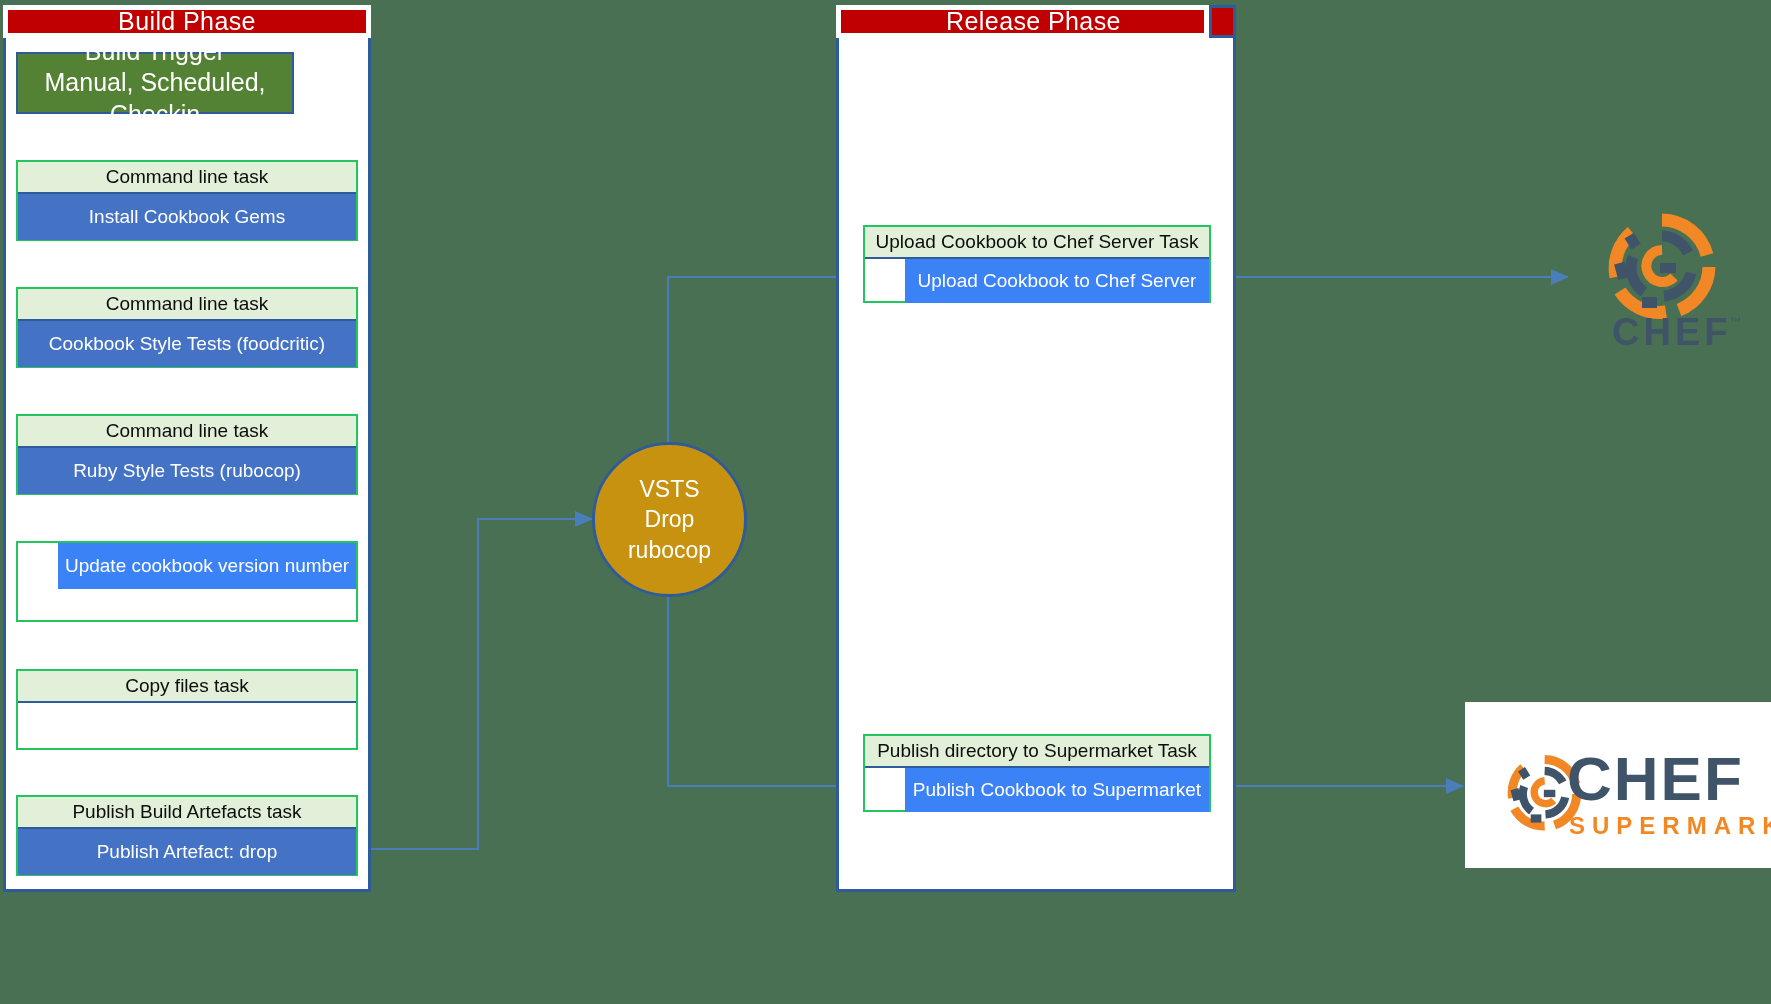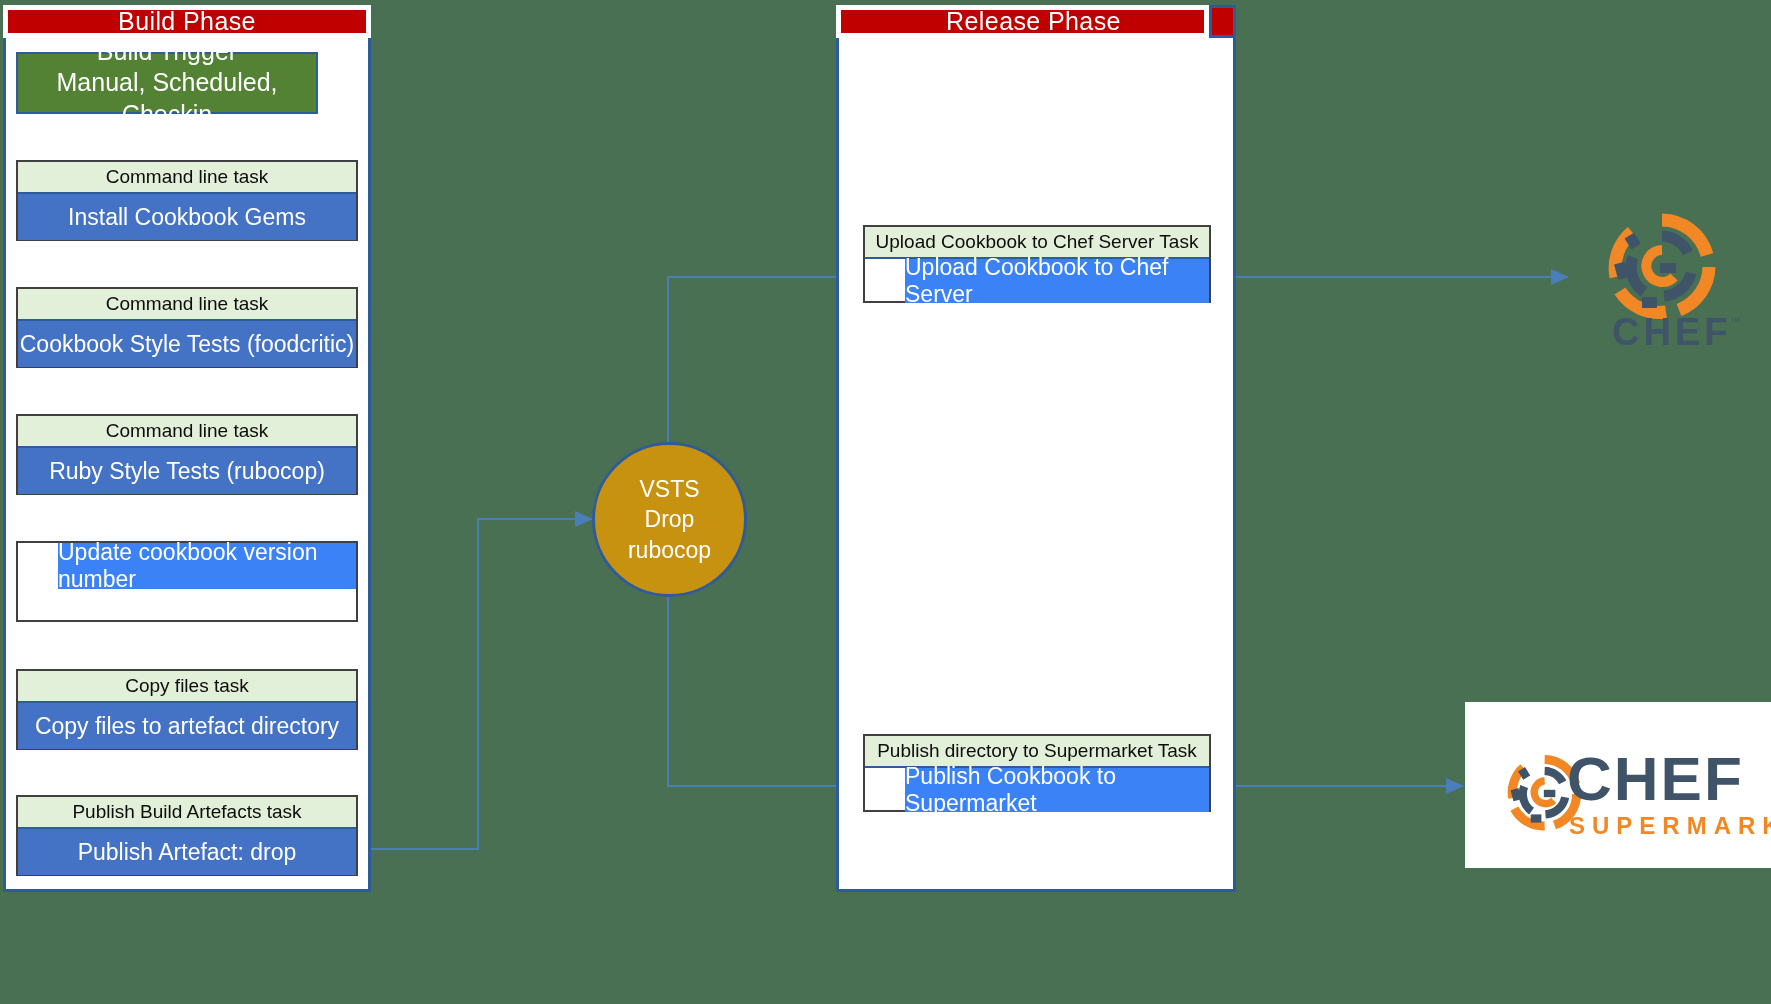--- a/index.html
+++ b/index.html
@@ -39,37 +39,37 @@
     position: absolute;
     background: #c00000;
     border: 3px solid #2e5b9a;
     box-sizing: border-box;
   }
 
   
   .card {
     position: absolute;
     box-sizing: border-box;
-    border: 2px solid #404040;
+    border: 2px solid #22c55e;
   }
   .card-head {
     box-sizing: border-box;
     background: #e2efd9;
     color: #0d0d0d;
     font-size: 19px;
     display: flex;
     align-items: center;
     justify-content: center;
     border-bottom: 2px solid #2e5b9a;
     height: 32px;
   }
   .card-body {
     box-sizing: border-box;
     color: #ffffff;
-    font-size: 23px;
+    font-size: 19px;
     display: flex;
     align-items: center;
     justify-content: center;
     height: 46px;
   }
   .body-blue   { background: #4472c4; }
   .body-orange { background: #3b82f6; margin-left: 40px; }
 
   .single-card {
     position: absolute;
@@ -153,21 +153,21 @@
   <path d="M1211,277 L1568,277" stroke="#4a7ebb" stroke-width="2" fill="none" marker-end="url(#arrowhead)"></path>
 
   <path d="M1211,786 L1463,786" stroke="#4a7ebb" stroke-width="2" fill="none" marker-end="url(#arrowhead)"></path>
 </svg>
 
 <div class="phase-panel" style="left:3px; top:34px; width:368px; height:858px;"></div>
 <div class="phase-header" style="left:3px; top:5px; width:368px; height:33px;">
   <span>Build Phase</span>
 </div>
 
-<div class="single-card" style="left:16px; top:52px; width:302px; height:62px;">
+<div class="single-card" style="left:16px; top:52px; width:278px; height:62px;">
   <span>Build Trigger</span>
   <span>Manual, Scheduled, Checkin</span>
 </div>
 
 <div class="card" style="left:16px; top:160px; width:342px; height:81px;">
   <div class="card-head">Command line task</div>
   <div class="card-body body-blue">Install Cookbook Gems</div>
 </div>
 
 <div class="card" style="left:16px; top:287px; width:342px; height:81px;">
@@ -179,21 +179,20 @@
   <div class="card-head">Command line task</div>
   <div class="card-body body-blue">Ruby Style Tests (rubocop)</div>
 </div>
 
 <div class="card" style="left:16px; top:541px; width:342px; height:81px;">
   <div class="card-body body-orange">Update cookbook version number</div>
 </div>
 
 <div class="card" style="left:16px; top:669px; width:342px; height:81px;">
   <div class="card-head">Copy files task</div>
-  <div class="card-body body-blue">Copy files to artefact directory</div>
 </div>
 
 <div class="card" style="left:16px; top:795px; width:342px; height:81px;">
   <div class="card-head">Publish Build Artefacts task</div>
   <div class="card-body body-blue">Publish Artefact: drop</div>
 </div>
 
 <div class="drop-circle" style="left:592px; top:442px; width:155px; height:155px;">
   <span>VSTS</span>
   <span>Drop</span>

